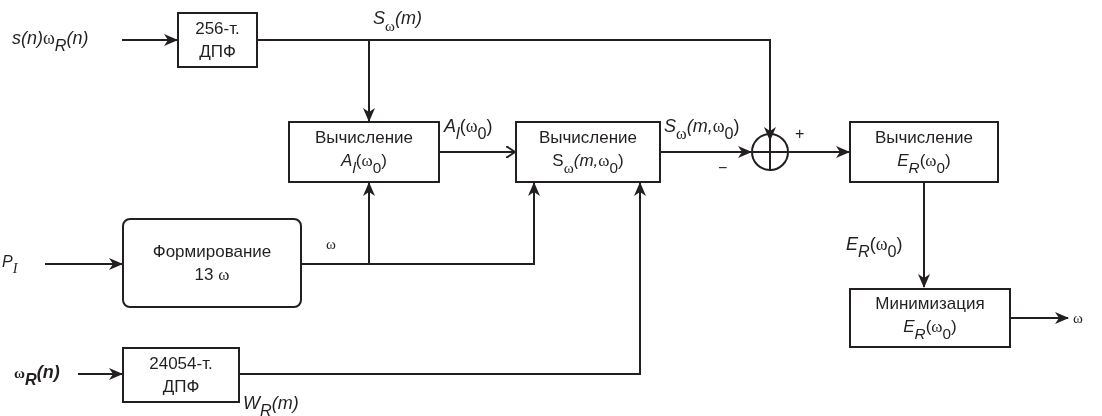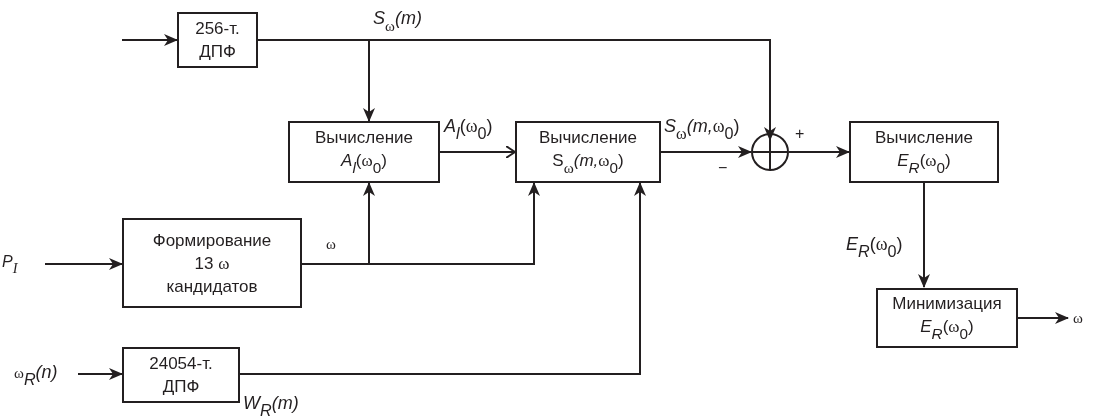--- a/index.html
+++ b/index.html
@@ -42,54 +42,56 @@
     <line x1="78" y1="374" x2="122" y2="374" marker-end="url(#ah)"></line>
     <polyline points="240,374 640,374 640,183" marker-end="url(#ah)"></polyline>
     <line x1="924" y1="183" x2="924" y2="287" marker-end="url(#ah)"></line>
     <line x1="999" y1="318" x2="1068" y2="318" marker-end="url(#ah)"></line>
     <circle cx="770" cy="152" r="18"></circle>
     <line x1="752" y1="152" x2="788" y2="152"></line>
     <line x1="770" y1="134" x2="770" y2="170"></line>
   </g>
 </svg>
 
+<div class="lbl" style="left:12px;top:28px;">
+  <span class="it">s(n)</span><span class="om">ω</span><sub class="it">R</sub><span class="it">(n)</span>
+</div>
 <div class="lbl" style="left:2px;top:252px;font-size:16px;">
   <span class="it">P</span><sub class="it om">I</sub>
 </div>
-<div class="lbl" style="left:14px;top:362px;">
+<div class="lbl" style="left:14px;top:362px;font-weight:bold;">
   <span class="om small">ω</span><sub class="it">R</sub><span class="it">(n)</span>
 </div>
 
 <div class="box" style="left:177px;top:12px;width:81px;height:56px;">
   <span>256-т.</span>
   <span>ДПФ</span>
 </div>
 
-<div class="box" style="left:122px;top:218px;width:180px;height:90px;">
+<div class="box" style="left:122px;top:218px;width:180px;height:90px;border-radius:8px;">
   <span>Формирование</span>
   <span><span>13</span> <span class="om">ω</span></span>
-  <span>кандидатов</span>
 </div>
 
 <div class="box" style="left:288px;top:121px;width:152px;height:62px;">
   <span>Вычисление</span>
   <span><span class="it">A</span><sub class="it">l</sub><span>(</span><span class="om">ω</span><sub>0</sub><span>)</span></span>
 </div>
 
 <div class="box" style="left:515px;top:121px;width:146px;height:62px;">
   <span>Вычисление</span>
   <span><span>S</span><sub class="om">ω</sub><span class="it">(m,</span><span class="om">ω</span><sub>0</sub><span>)</span></span>
 </div>
 
 <div class="box" style="left:849px;top:121px;width:150px;height:62px;">
   <span>Вычисление</span>
   <span><span class="it">E</span><sub class="it">R</sub><span>(</span><span class="om">ω</span><sub>0</sub><span>)</span></span>
 </div>
 
-<div class="box" style="left:876px;top:288px;width:142px;height:60px;">
+<div class="box" style="left:849px;top:288px;width:162px;height:60px;">
   <span>Минимизация</span>
   <span><span class="it">E</span><sub class="it">R</sub><span>(</span><span class="om">ω</span><sub>0</sub><span>)</span></span>
 </div>
 
 <div class="box" style="left:122px;top:347px;width:118px;height:56px;">
   <span>24054-т.</span>
   <span>ДПФ</span>
 </div>
 
 <div class="lbl" style="left:373px;top:8px;">

